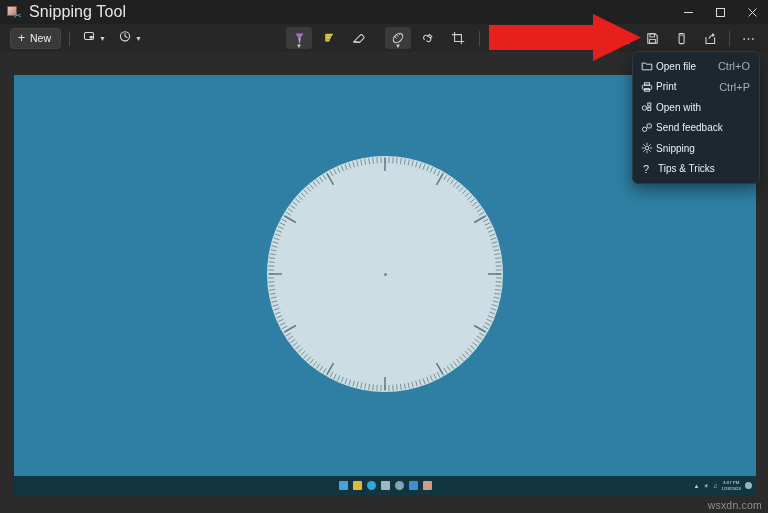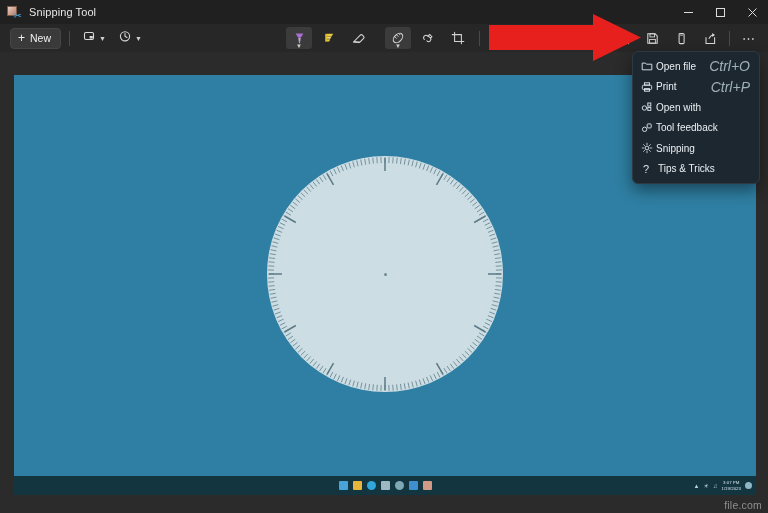--- a/index.html
+++ b/index.html
@@ -20,21 +20,21 @@
     width:13px;height:13px;margin-left:7px;margin-right:9px;position:relative;flex:none;
   }
   .tb-icon .sq{
     position:absolute;left:0;top:0;width:10px;height:10px;
     background:linear-gradient(135deg,#e8cfc4 0%,#cf9f8d 55%,#b97f6b 100%);
     border:1px solid #7d5a4c;box-sizing:border-box;
   }
   .tb-icon .sciss{
     position:absolute;right:-2px;bottom:-2px;color:#3fa9e0;font-size:10px;line-height:10px;
   }
-  .tb-title{color:#e6e6e6;font-size:11px;letter-spacing:.1px;}
+  .tb-title{color:#e6e6e6;font-size:16px;letter-spacing:.1px;}
   .wincontrols{position:absolute;right:0;top:0;height:24px;display:flex;}
   .wc{width:32px;height:24px;display:flex;align-items:center;justify-content:center;color:#dcdcdc;}
   .wc svg{display:block;}
 
   
   .toolbar{
     position:absolute;left:0;top:24px;width:768px;height:28px;
     background:#272727;display:flex;align-items:center;
   }
   .new-btn{
@@ -89,21 +89,21 @@
   .menu{
     position:absolute;left:632px;top:51px;width:128px;
     background:#1d2730;border:1px solid #2d3a44;border-radius:6px;
     box-shadow:0 6px 16px rgba(0,0,0,.45);padding:4px 0;box-sizing:border-box;
   }
   .mi{
     height:20.5px;display:flex;align-items:center;padding:0 9px 0 8px;color:#eaeff2;font-size:10px;
   }
   .mi .mico{width:15px;display:flex;align-items:center;justify-content:flex-start;color:#d6e2e8;flex:none;}
   .mi .mlbl{flex:1;white-space:nowrap;}
-  .mi .macc{color:#9fb0ba;font-size:14px;font-style:italic;}
+  .mi .macc{color:#9fb0ba;font-size:11px;}
 
   .watermark{
     position:absolute;right:6px;bottom:2px;color:#8e8e8e;font-size:10.5px;
     font-family:"Liberation Sans", sans-serif;letter-spacing:.2px;
   }
 </style>
 </head>
 <body>
 
 <div id="app">
@@ -523,21 +523,21 @@
       <span class="macc"></span>
     </div>
 
     <div class="mi">
       <span class="mico">
         <svg width="12" height="12" viewBox="0 0 12 12">
           <circle cx="3.6" cy="7.3" r="2.2" fill="none" stroke="#d6e2e8" stroke-width=".95"></circle>
           <rect x="6.2" y="1.9" width="4" height="4" rx=".7" fill="none" stroke="#d6e2e8" stroke-width=".95"></rect>
         </svg>
       </span>
-      <span class="mlbl">Tool feedback</span>
+      <span class="mlbl">Send feedback</span>
       <span class="macc"></span>
     </div>
 
     <div class="mi">
       <span class="mico">
         <svg width="12" height="12" viewBox="0 0 12 12">
           <circle cx="6" cy="6" r="1.9" fill="none" stroke="#d6e2e8" stroke-width=".95"></circle>
           <path d="M6 1.2v1.4M6 9.4v1.4M1.2 6h1.4M9.4 6h1.4M2.6 2.6l1 1M8.4 8.4l1 1M9.4 2.6l-1 1M2.6 9.4l1-1" stroke="#d6e2e8" stroke-width=".85" stroke-linecap="round"></path>
         </svg>
       </span>
@@ -545,14 +545,14 @@
       <span class="macc"></span>
     </div>
 
     <div class="mi">
       <span class="mico" style="font-size:11px;color:#d6e2e8;padding-left:2px;">?</span>
       <span class="mlbl">Tips &amp; Tricks</span>
       <span class="macc"></span>
     </div>
   </div>
 
-  <div class="watermark">file.com</div>
+  <div class="watermark">wsxdn.com</div>
 </div>
 
 </body></html>

